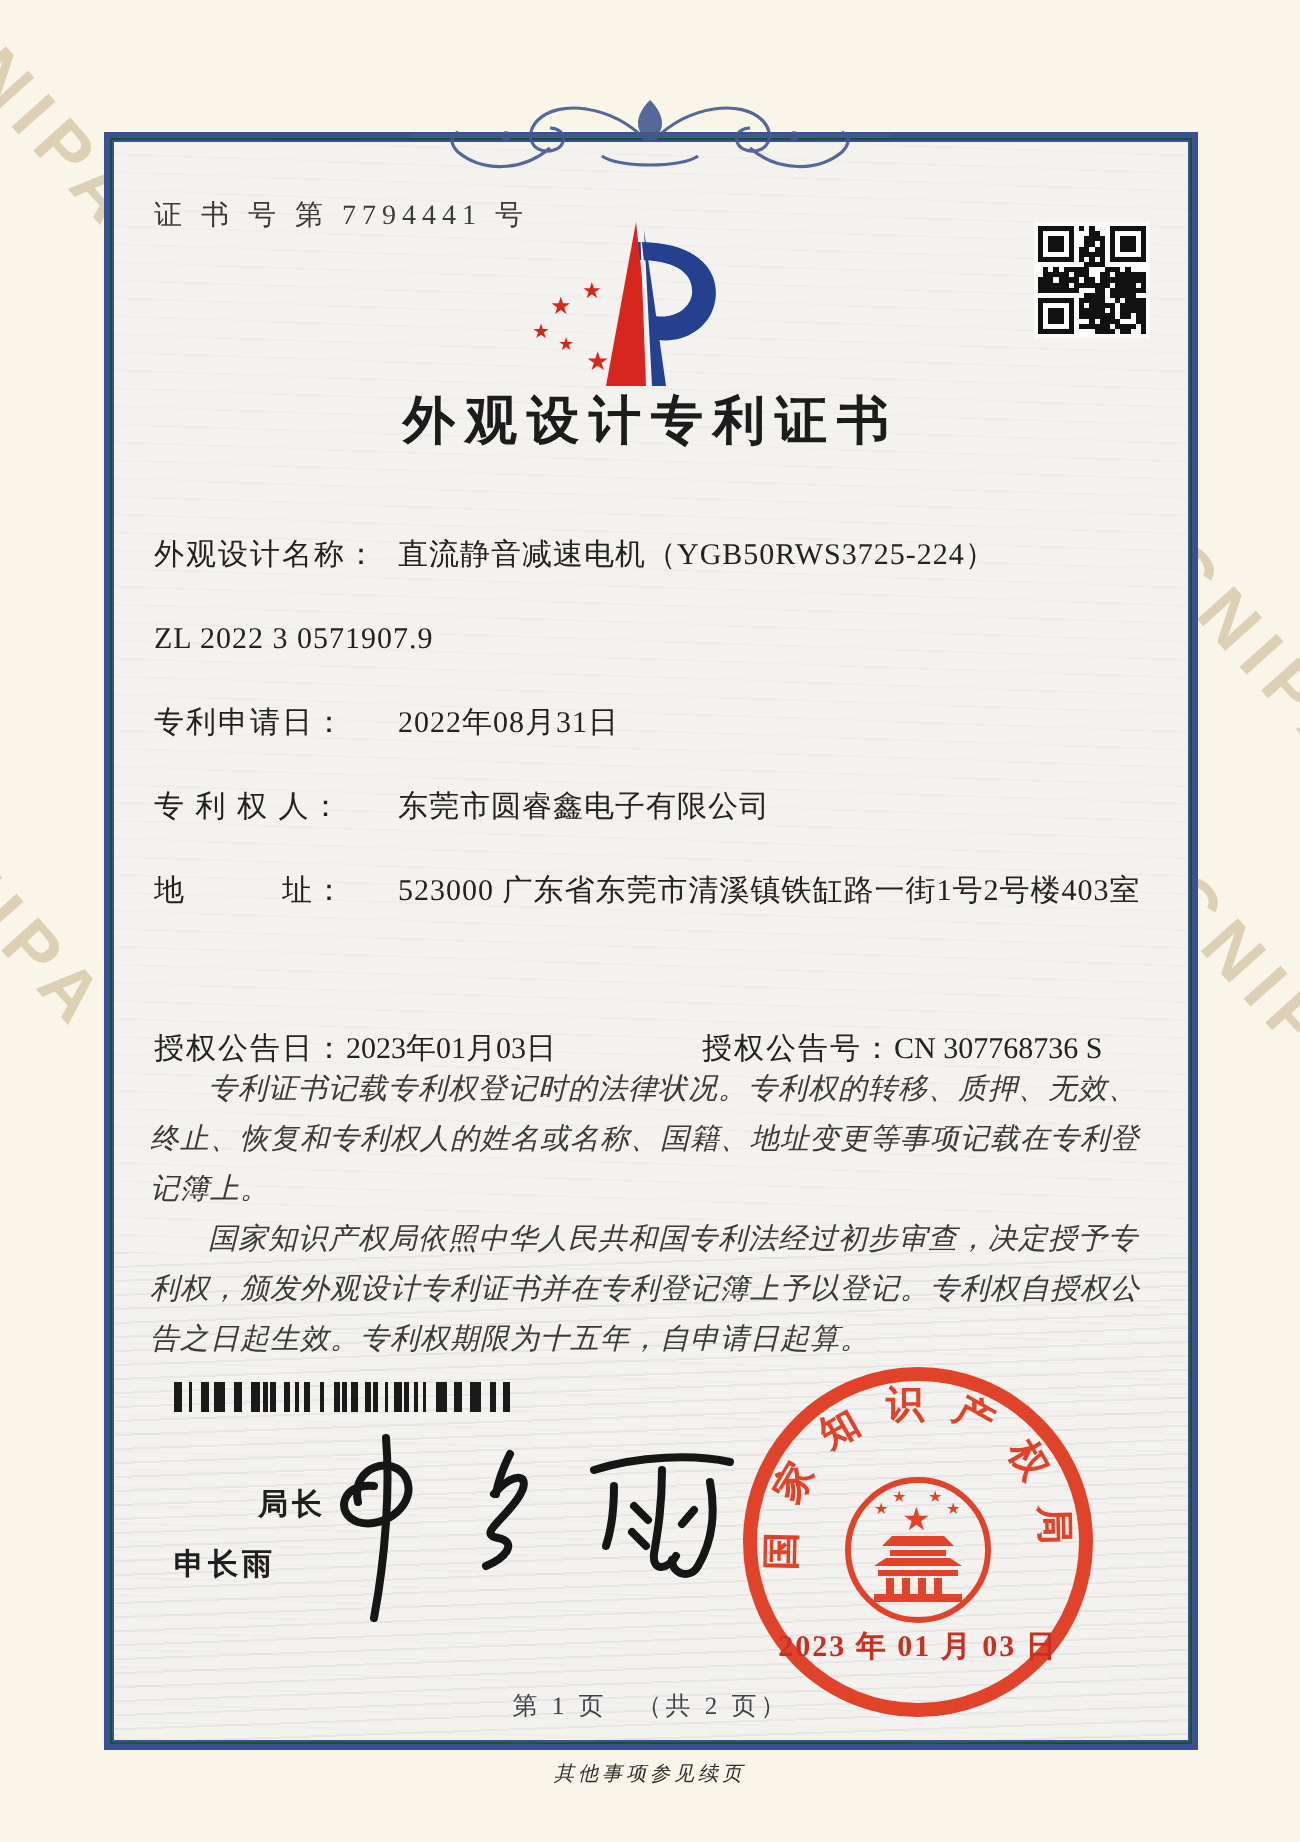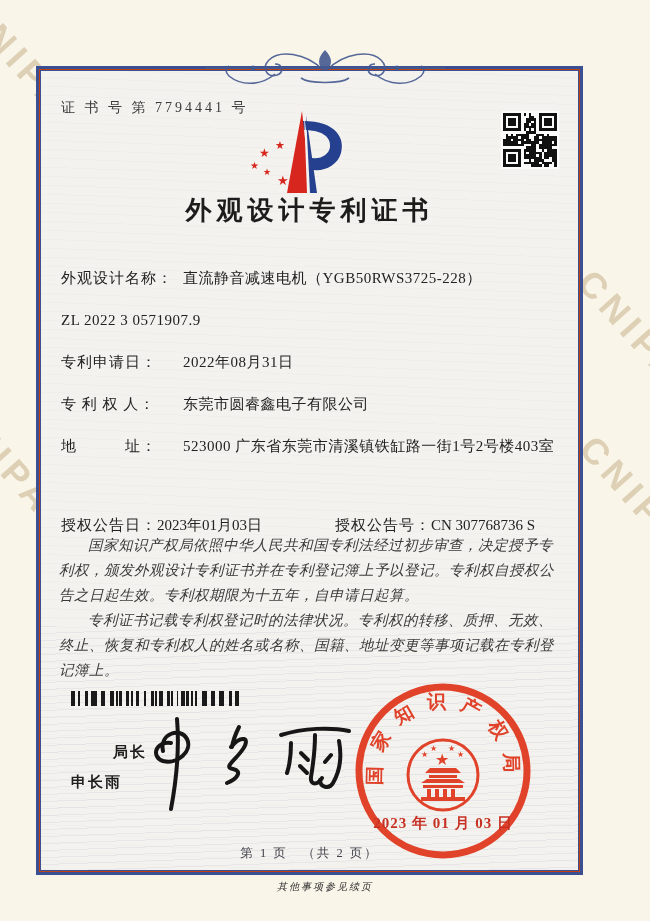--- a/index.html
+++ b/index.html
@@ -11,22 +11,22 @@
   
   .wm{
     position:absolute;font-family:"Liberation Sans",sans-serif;
     font-weight:bold;letter-spacing:6px;pointer-events:none;
     transform:rotate(48deg);transform-origin:left top;white-space:nowrap;
   }
   .wm-outer{color:rgba(197,176,138,0.55);font-size:36px;}
   .wm-inner{color:rgba(203,192,168,0.38);font-size:30px;}
   
   .page{
-    position:absolute;left:36px;top:66px;width:541px;height:803px;
-    border:3px solid #3a5092;background:#c2410c;
+    position:absolute;left:52px;top:66px;width:541px;height:803px;
+    border:3px solid #3a5092;background:#14532d;
   }
   .page-inner{
     position:absolute;left:1px;top:1px;right:1px;bottom:1px;
     border:1px solid #3a5092;
     background:
       repeating-linear-gradient(2deg, rgba(150,155,180,0.045) 0 1px, transparent 1px 9px),
       #f4f2ee;
   }
   .waves{
     position:absolute;left:0;top:555px;width:100%;height:246px;
@@ -301,21 +301,21 @@
         <rect x="16" y="20" width="1" height="1" fill="#111"></rect>
         <rect x="17" y="20" width="1" height="1" fill="#111"></rect>
         <rect x="20" y="20" width="1" height="1" fill="#111"></rect>
       </svg>
 
     <div class="title">外观设计专利证书</div>
 
     <div class="fields">
       <div class="field-row">
         <span class="field-label">外观设计名称：</span>
-        <span class="field-value">直流静音减速电机（YGB50RWS3725-228）</span>
+        <span class="field-value">直流静音减速电机（YGB50RWS3725-224）</span>
       </div>
       <div class="field-row">
         <span class="field-value">ZL 2022 3 0571907.9</span>
       </div>
       <div class="field-row">
         <span class="field-label">专利申请日：</span>
         <span class="field-value">2022年08月31日</span>
       </div>
       <div class="field-row">
         <span class="field-label">专 利 权 人：</span>
@@ -328,22 +328,22 @@
     </div>
 
     <div class="grant-row">
       <span class="grant-label">授权公告日：</span><span>2023年01月03日</span>
       <span class="grant-right">
         <span class="grant-label">授权公告号：</span><span>CN 307768736 S</span>
       </span>
     </div>
 
     <div class="paras">
+      <p>专利证书记载专利权登记时的法律状况。专利权的转移、质押、无效、终止、恢复和专利权人的姓名或名称、国籍、地址变更等事项记载在专利登记簿上。</p>
       <p>国家知识产权局依照中华人民共和国专利法经过初步审查，决定授予专利权，颁发外观设计专利证书并在专利登记簿上予以登记。专利权自授权公告之日起生效。专利权期限为十五年，自申请日起算。</p>
-      <p>专利证书记载专利权登记时的法律状况。专利权的转移、质押、无效、终止、恢复和专利权人的姓名或名称、国籍、地址变更等事项记载在专利登记簿上。</p>
     </div>
 
     <svg id="barcode" class="barcode" width="168" height="15" viewBox="0 0 168 15" shape-rendering="crispEdges">
         <rect x="0" y="0" width="3.787070283520534" height="15" fill="#1a1a1a"></rect>
         <rect x="7.495062721751195" y="0" width="1.623507257515335" height="15" fill="#1a1a1a"></rect>
         <rect x="13.700912697473967" y="0" width="3.7383213849916688" height="15" fill="#1a1a1a"></rect>
         <rect x="20.182160027689378" y="0" width="5.553912566161674" height="15" fill="#1a1a1a"></rect>
         <rect x="30.147219745324563" y="0" width="4.000883826939801" height="15" fill="#1a1a1a"></rect>
         <rect x="38.68405399866591" y="0" width="4.455541322173337" height="15" fill="#1a1a1a"></rect>
         <rect x="44.65216424439669" y="0" width="2.4773943271382683" height="15" fill="#1a1a1a"></rect>

